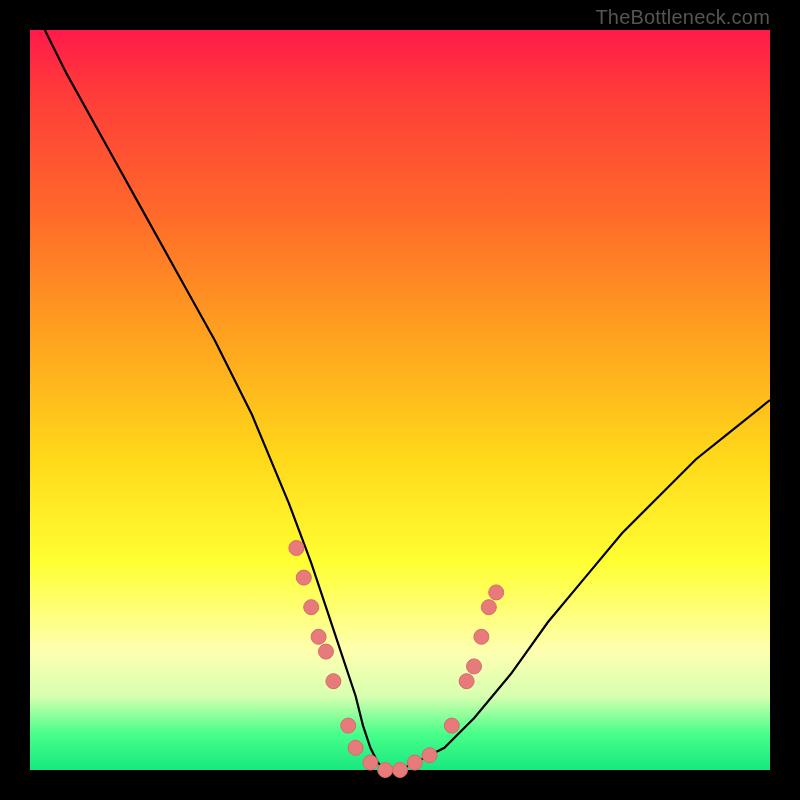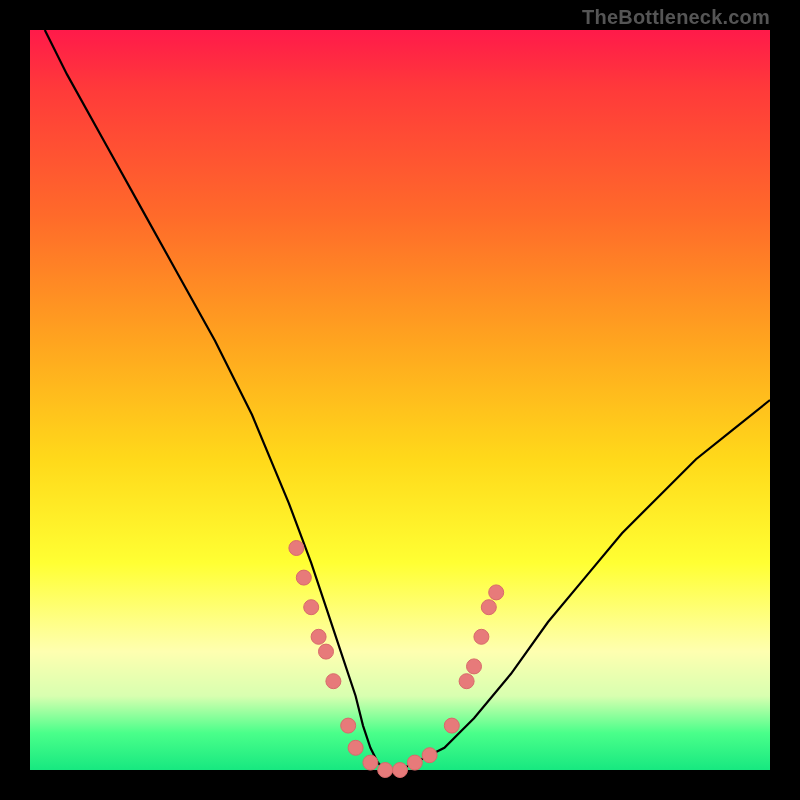--- a/index.html
+++ b/index.html
@@ -9,21 +9,20 @@
     height: 800px;
     overflow: hidden;
     background: #000;
     font-family: Arial, Helvetica, sans-serif;
   }
   .frame {
     position: relative;
     width: 800px;
     height: 800px;
     background: #000;
-    font-weight: bold;
   }
   .plot {
     position: absolute;
     left: 30px;
     top: 30px;
     width: 740px;
     height: 740px;
     
     background: linear-gradient(
       to bottom,

